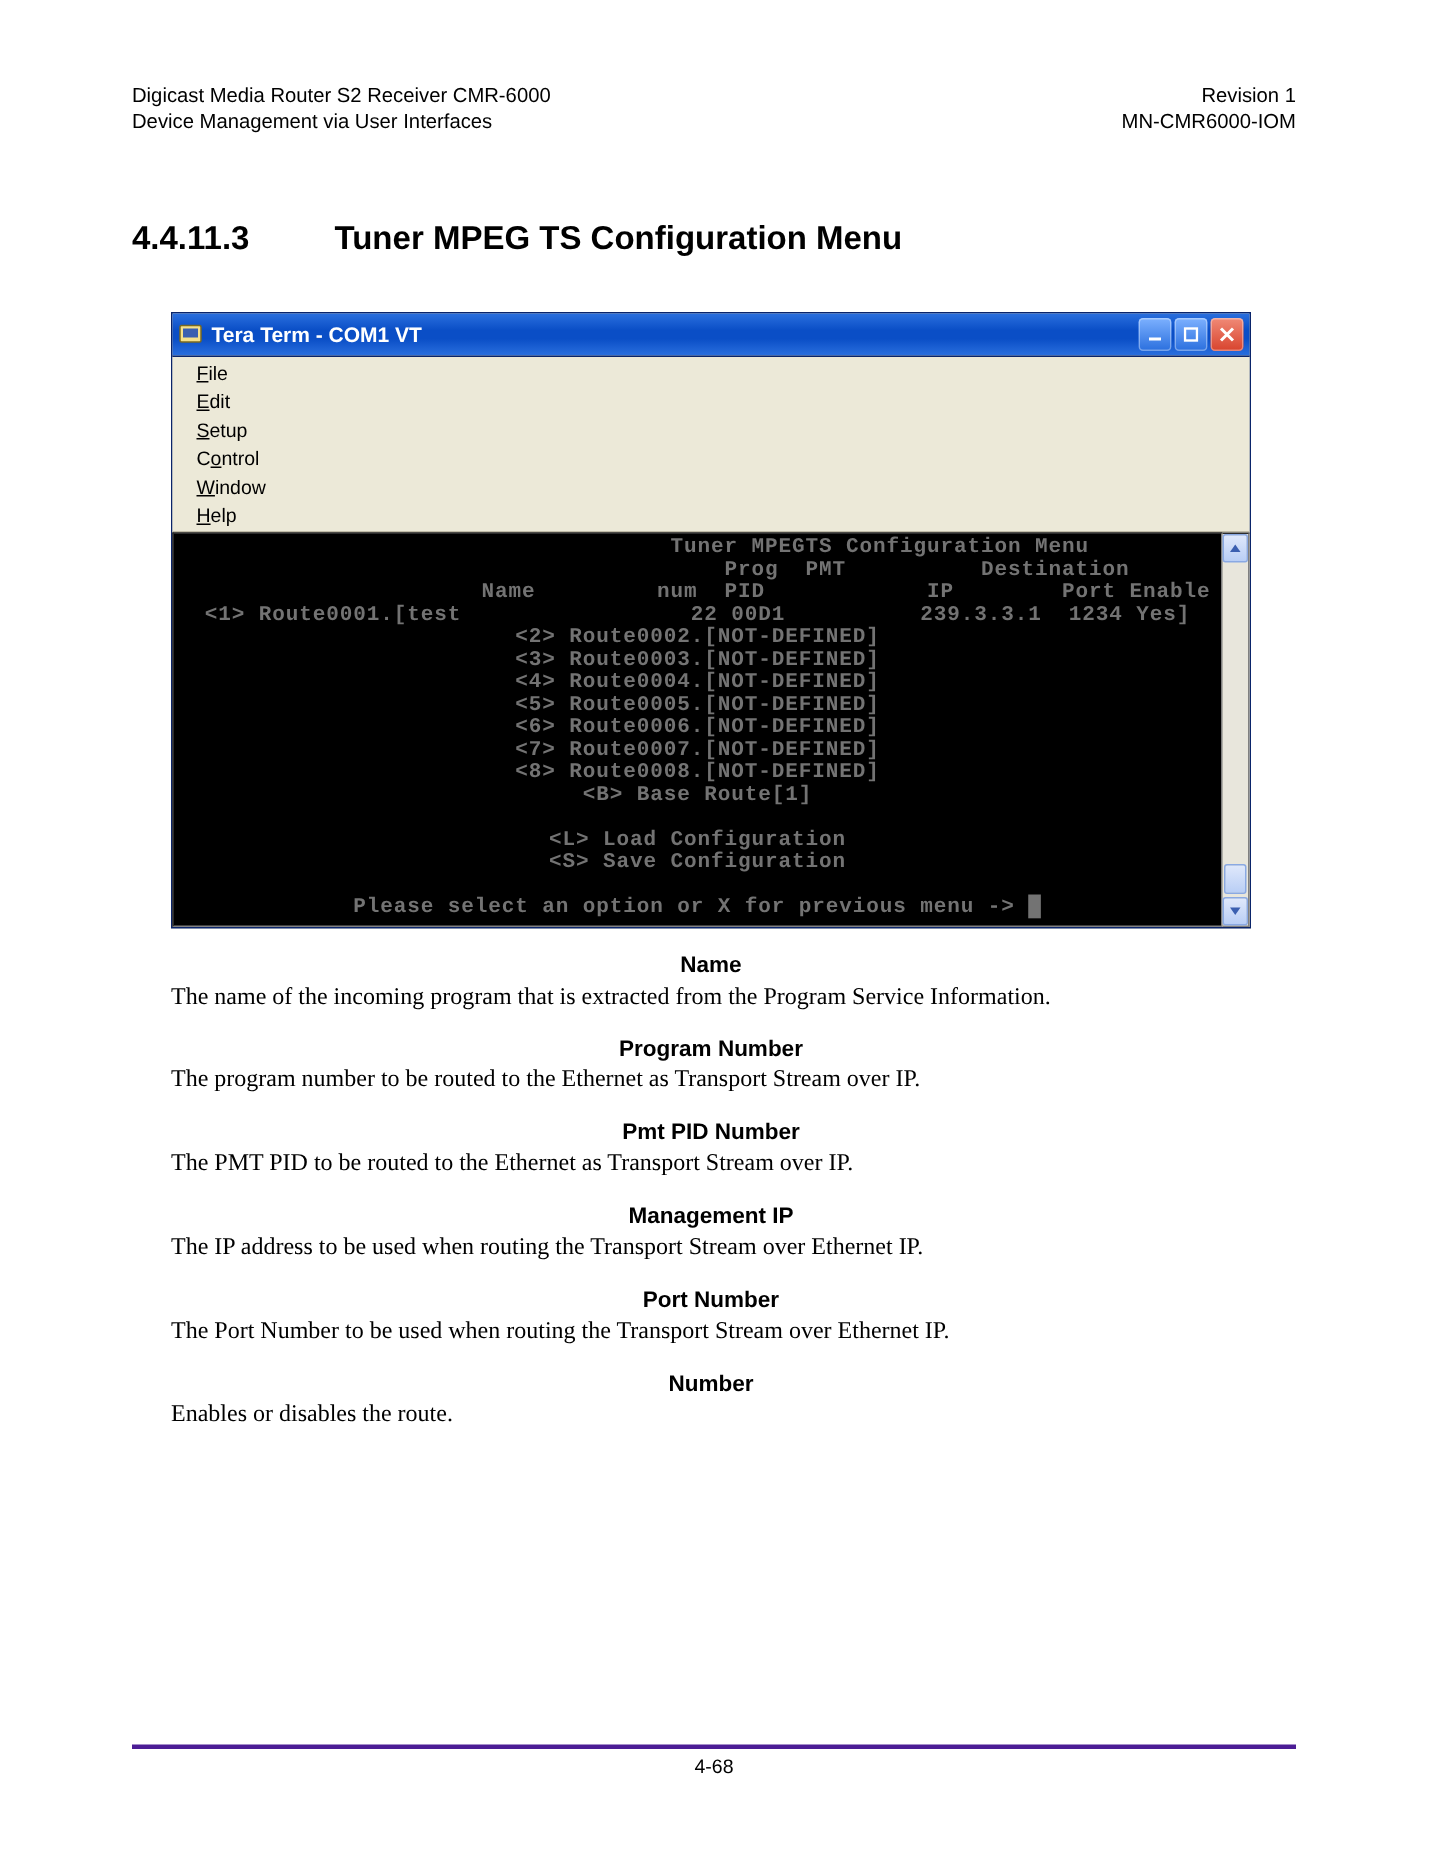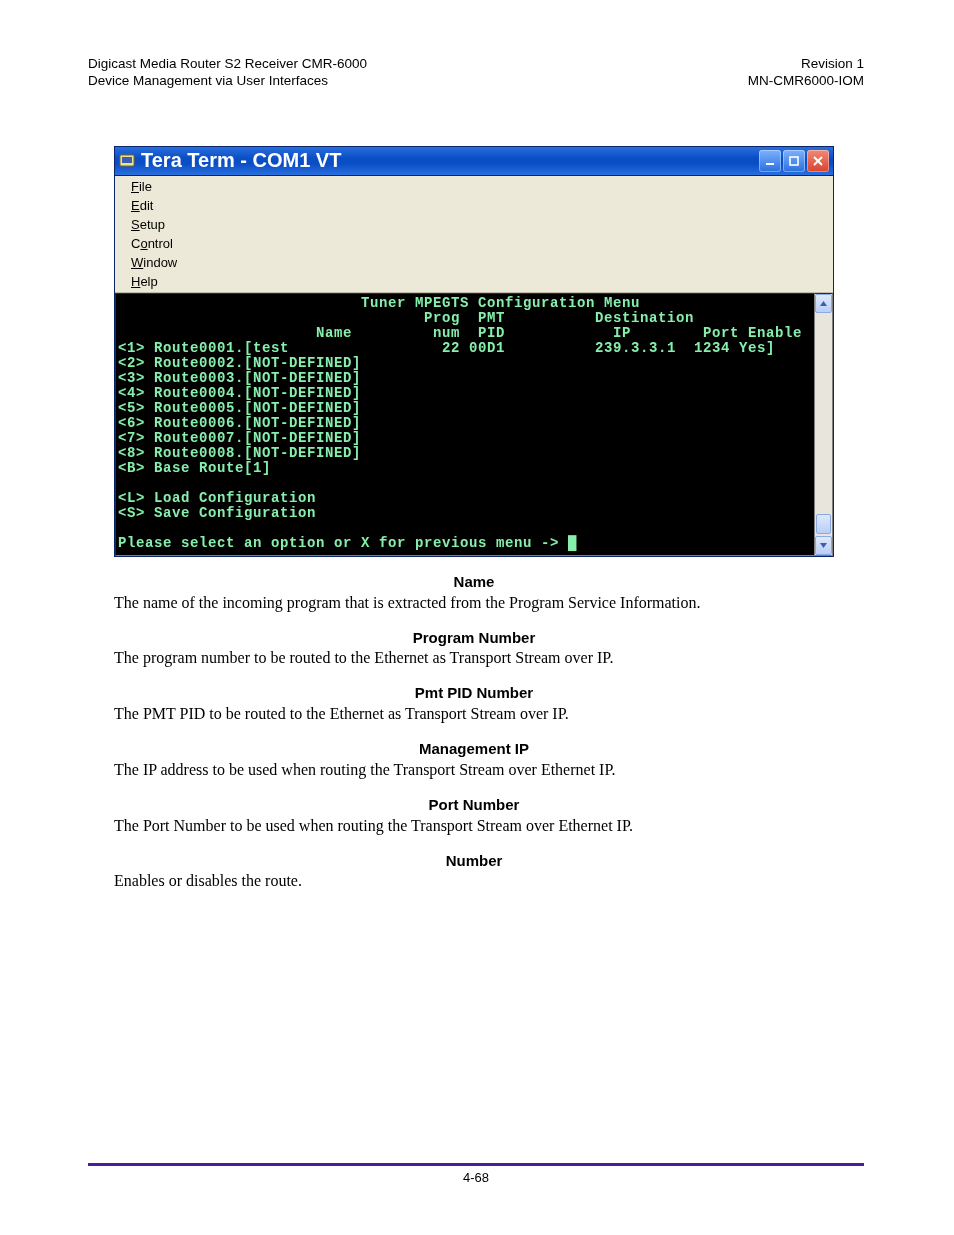--- a/index.html
+++ b/index.html
@@ -52,21 +52,21 @@
     justify-content: space-between;
     padding: 0 4px;
     color: #fff;
     border-bottom: 1px solid #0a246a;
   }
   .titlebar-left {
     display: flex;
     align-items: center;
     gap: 6px;
     font-weight: bold;
-    font-size: 20px;
+    font-size: 14px;
   }
   .titlebar-left svg { display:block }
   .winctrls { display: flex; gap: 2px; }
   .wbtn {
     width: 22px; height: 22px;
     border-radius: 3px;
     display: flex; align-items: center; justify-content: center;
     font-family: Arial, sans-serif;
     font-weight: bold;
     color: #fff;
@@ -89,29 +89,30 @@
     cursor: default;
   }
   .menubar span u { text-decoration: underline; }
   .term-area {
     position: relative;
     display: flex;
   }
   .term {
     flex: 1;
     background: #000000;
-    color: #86efac;
+    color: #737373;
     font-family: "Courier New", monospace;
     font-size: 14px;
     font-weight: bold;
     line-height: 15px;
     padding: 2px 2px 4px 2px;
     white-space: pre;
     letter-spacing: 0.6px;
     border: 1px inset #808080;
+    text-align: center;
   }
   .scrollbar {
     width: 17px;
     position: relative;
     background: #e8e6dc;
     border: 1px inset #808080;
     border-left: none;
     display: flex;
     flex-direction: column;
     justify-content: space-between;
@@ -169,20 +170,23 @@
     <div>
       <div>Digicast Media Router S2 Receiver CMR-6000</div>
       <div>Device Management via User Interfaces</div>
     </div>
     <div style="text-align:right">
       <div>Revision 1</div>
       <div>MN-CMR6000-IOM</div>
     </div>
   </div>
 
+  <div class="section-heading">
+    <span class="num">4.4.11.3</span><span>Tuner MPEG TS Configuration Menu</span>
+  </div>
 
   <div class="win">
     <div class="titlebar">
       <div class="titlebar-left">
         <svg width="16" height="16">
             <rect x="1" y="2" width="14" height="11" rx="1" fill="#f5e08a" stroke="#7a6a20"></rect>
             <rect x="3" y="4" width="10" height="6" fill="#3a5fb0"></rect>
           </svg>
         <span>Tera Term - COM1 VT</span>
       </div>

